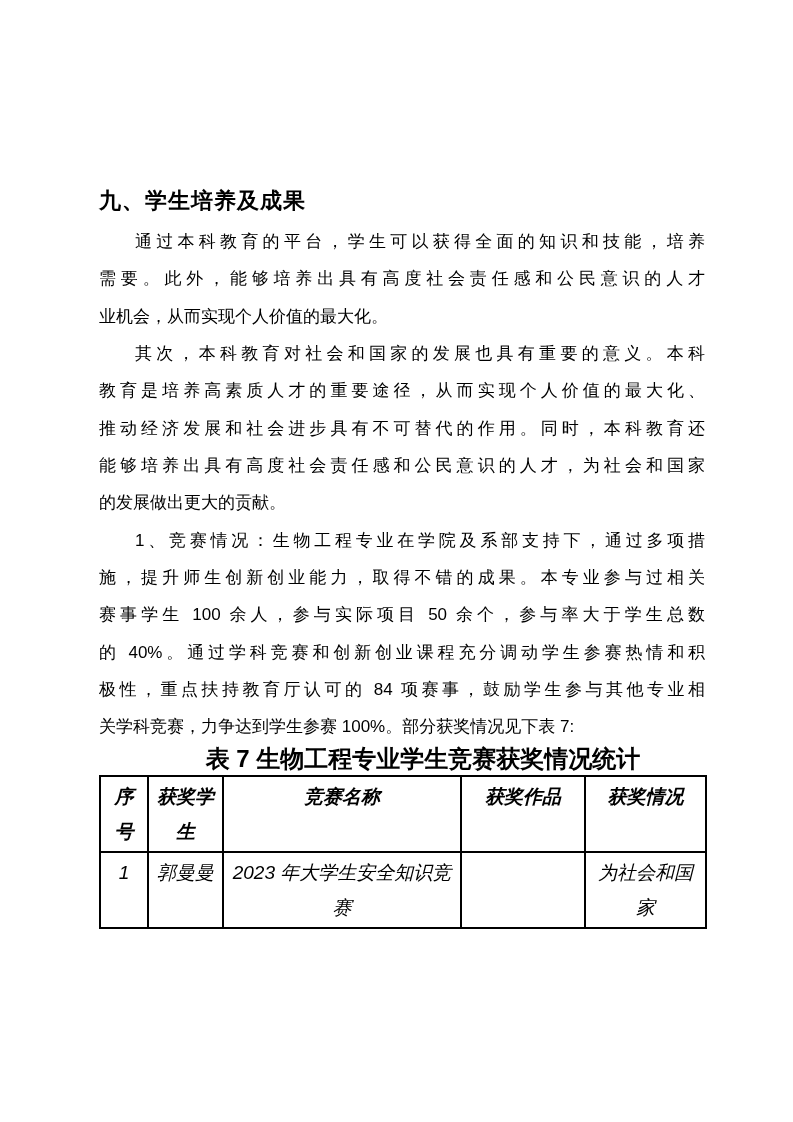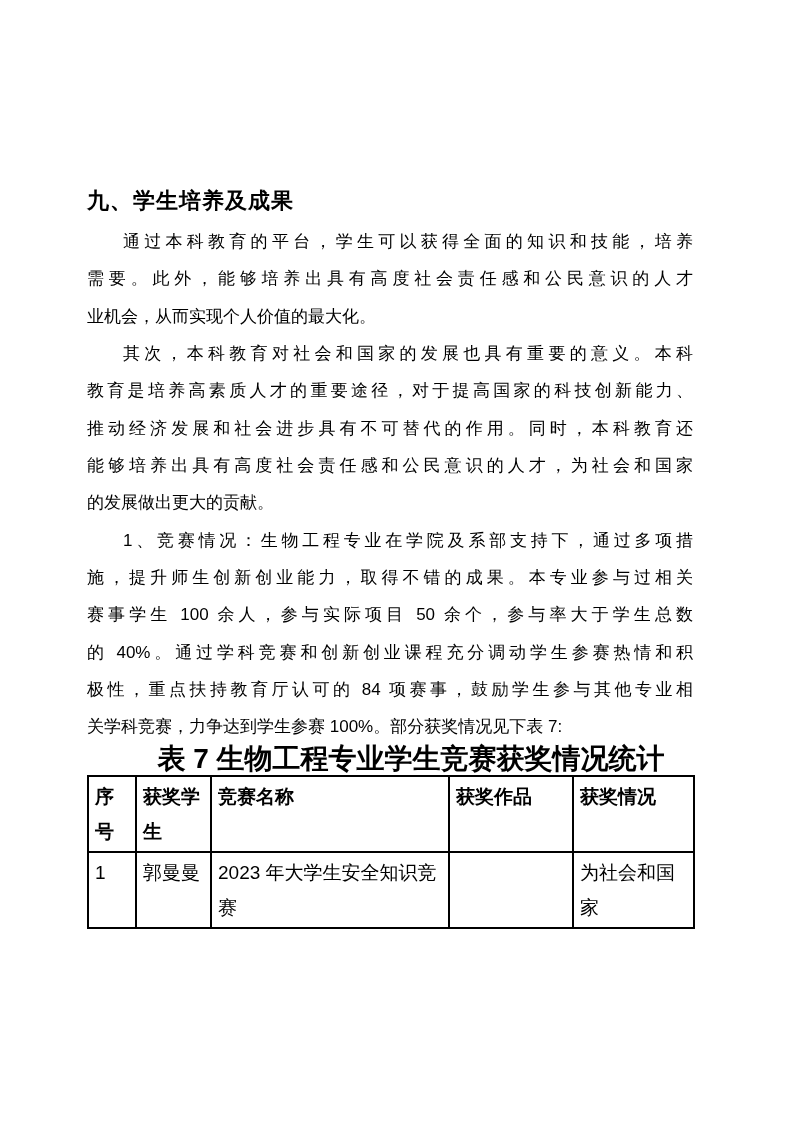--- a/index.html
+++ b/index.html
@@ -8,21 +8,21 @@
     width: 793px;
     height: 1122px;
     margin: 0 auto;
     background: #ffffff;
     color: #000000;
     font-family: "Liberation Sans", sans-serif;
     overflow: hidden;
   }
   .content {
     position: absolute;
-    left: 87px;
+    left: 99px;
     top: 184px;
     width: 606px;
   }
   .heading {
     margin: 0 0 6px 0;
     font-size: 22px;
     font-weight: bold;
     line-height: 33px;
     letter-spacing: 1px;
     font-family: "Liberation Sans", sans-serif;
@@ -37,40 +37,41 @@
     white-space: nowrap;
   }
   .line.first { text-indent: 36px; }
   .line.last { text-align-last: left; -moz-text-align-last: left; white-space: normal; }
   .table-caption {
     margin-top: 0;
     padding-left: 42px;
     height: 26px;
     line-height: 26px;
     text-align: center;
-    font-size: 28px;
+    font-size: 24px;
     font-weight: bold;
     font-family: "Liberation Sans", sans-serif;
   }
   table.awards {
     margin-top: 3px;
     border-collapse: collapse;
     table-layout: fixed;
     width: 606px;
   }
   table.awards tr { height: 75px; }
   table.awards th, table.awards td {
     border: 2px solid #000000;
     vertical-align: top;
     padding: 2px 6px;
     font-size: 19px;
     line-height: 35px;
-    text-align: left;
+    text-align: center;
     overflow: hidden;
     word-break: break-all;
+    font-style: italic;
   }
   table.awards th {
     font-weight: bold;
     font-family: "Liberation Sans", sans-serif;
   }
 </style>
 </head>
 <body>
 
 <div class="page">
@@ -78,21 +79,21 @@
     <h2 class="heading">九、学生培养及成果</h2>
 
     <div id="paragraphs">
         <div class="para">
           <div class="line first">通过本科教育的平台，学生可以获得全面的知识和技能，培养</div>
           <div class="line">需要。此外，能够培养出具有高度社会责任感和公民意识的人才</div>
           <div class="line last">业机会，从而实现个人价值的最大化。</div>
         </div>
         <div class="para">
           <div class="line first">其次，本科教育对社会和国家的发展也具有重要的意义。本科</div>
-          <div class="line">教育是培养高素质人才的重要途径，对于提高国家的科技创新能力、</div>
+          <div class="line">教育是培养高素质人才的重要途径，从而实现个人价值的最大化、</div>
           <div class="line">推动经济发展和社会进步具有不可替代的作用。同时，本科教育还</div>
           <div class="line">能够培养出具有高度社会责任感和公民意识的人才，为社会和国家</div>
           <div class="line last">的发展做出更大的贡献。</div>
         </div>
         <div class="para">
           <div class="line first">1、竞赛情况：生物工程专业在学院及系部支持下，通过多项措</div>
           <div class="line">施，提升师生创新创业能力，取得不错的成果。本专业参与过相关</div>
           <div class="line">赛事学生 100 余人，参与实际项目 50 余个，参与率大于学生总数</div>
           <div class="line">的 40%。通过学科竞赛和创新创业课程充分调动学生参赛热情和积</div>
           <div class="line">极性，重点扶持教育厅认可的 84 项赛事，鼓励学生参与其他专业相</div>

